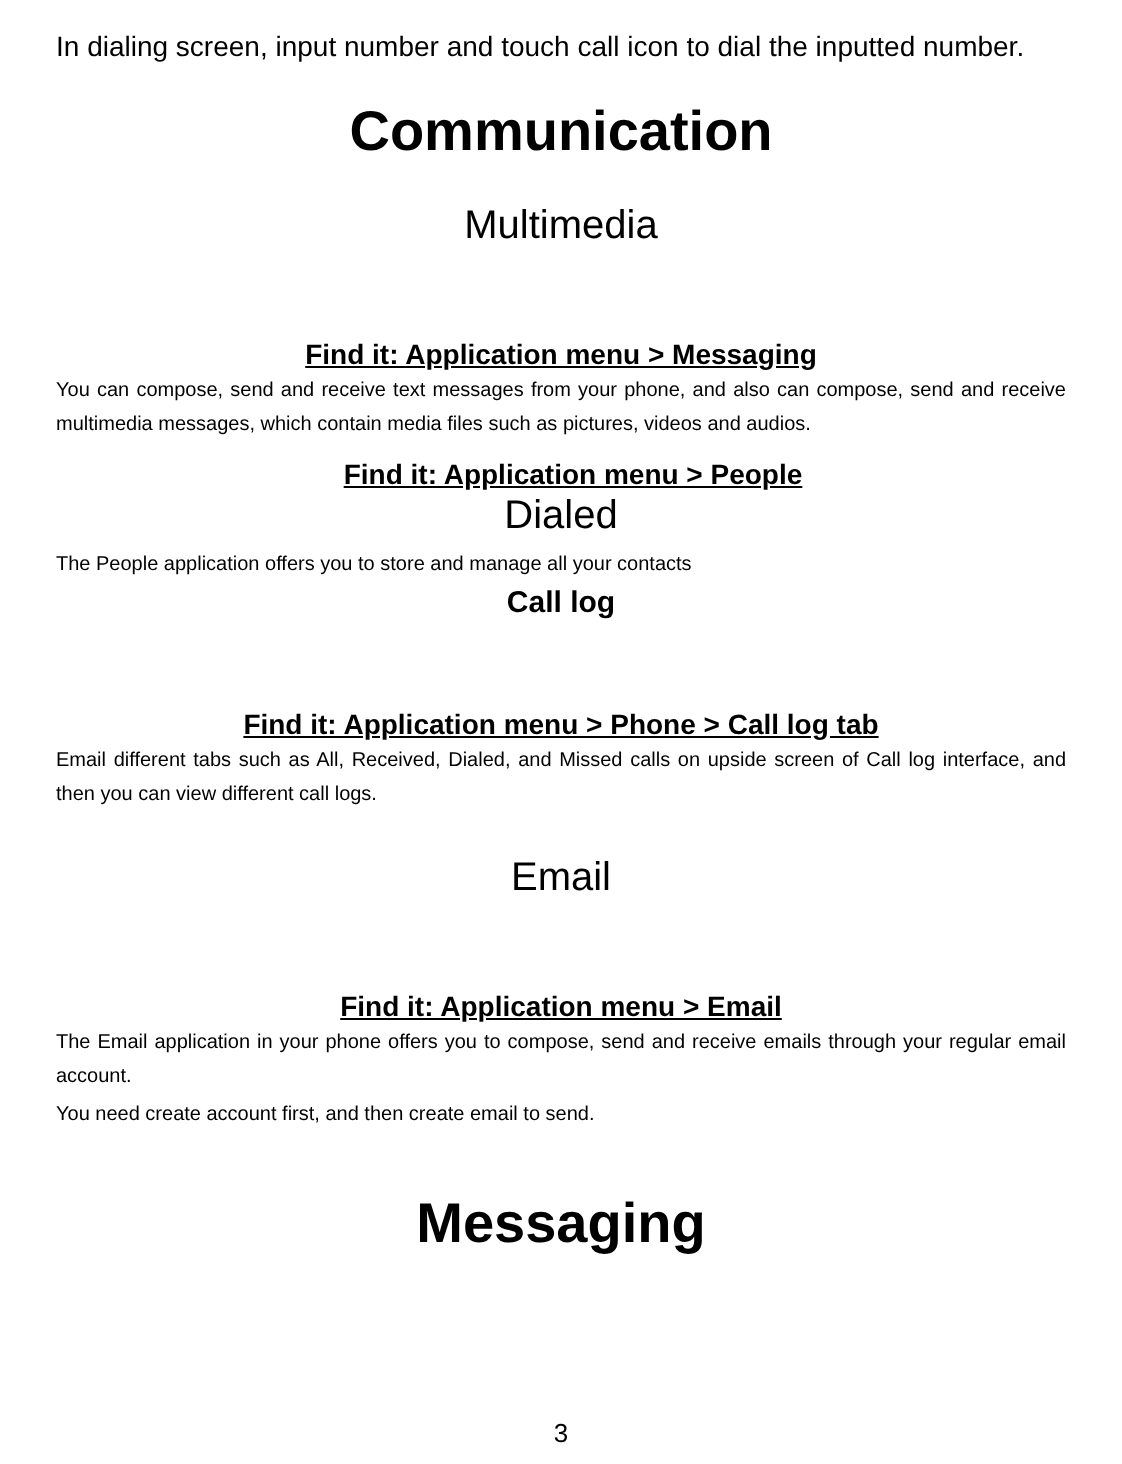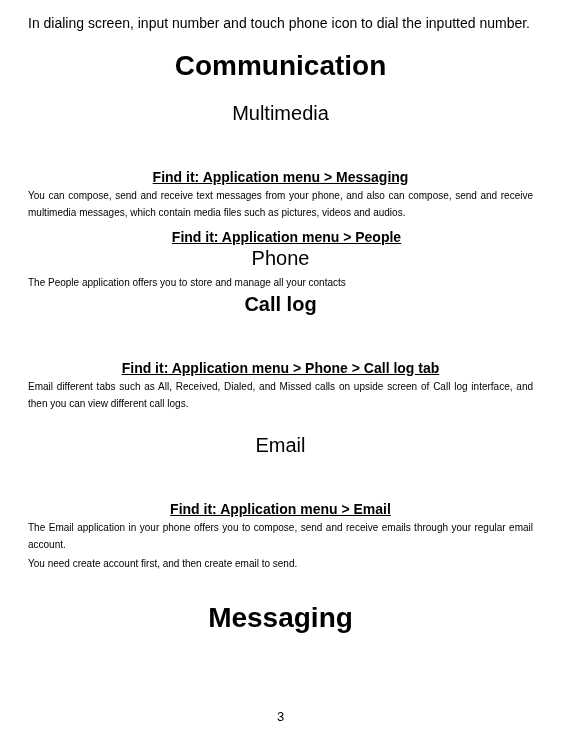--- a/index.html
+++ b/index.html
@@ -40,21 +40,21 @@
       margin-bottom: 2px;
       margin-top: 44px;
     }
     .body-text {
       font-size: 10px;
       line-height: 1.7;
       text-align: justify;
       margin-bottom: 2px;
     }
     .subhead {
-      font-size: 20px;
+      font-size: 15px;
       font-weight: bold;
       margin-bottom: 2px;
     }
     .spacer {
       height: 20px;
     }
     .spacer-lg {
       height: 28px;
     }
     .page-number {
@@ -62,30 +62,30 @@
       bottom: 8px;
       left: 0;
       right: 0;
       text-align: center;
       font-size: 13px;
     }
   </style>
 </head>
 <body>
 
-<p class="intro-text">In dialing screen, input number and touch phone icon to dial the inputted number.</p>
+<p class="intro-text">In dialing screen, input number and touch call icon to dial the inputted number.</p>
 
 <h1>Communication</h1>
 
 <h2>Multimedia</h2>
 <p class="find-it">Find it: Application menu &gt; Messaging</p>
 <p class="body-text">You can compose, send and receive text messages from your phone, and also can compose, send and receive multimedia messages, which contain media files such as pictures, videos and audios.</p>
 
 <p class="find-it" style="margin-top:8px;padding-left:12px;">Find it: Application menu &gt; People</p>
-<h2>Phone</h2>
+<h2>Dialed</h2>
 <p class="body-text">The People application offers you to store and manage all your contacts</p>
 
 <p class="subhead">Call log</p>
 <p class="find-it">Find it: Application menu &gt; Phone &gt; Call log tab</p>
 <p class="body-text">Email different tabs such as All, Received, Dialed, and Missed calls on upside screen of Call log interface, and then you can view different call logs.</p>
 
 <div class="spacer"></div>
 
 <h2>Email</h2>
 <p class="find-it">Find it: Application menu &gt; Email</p>

